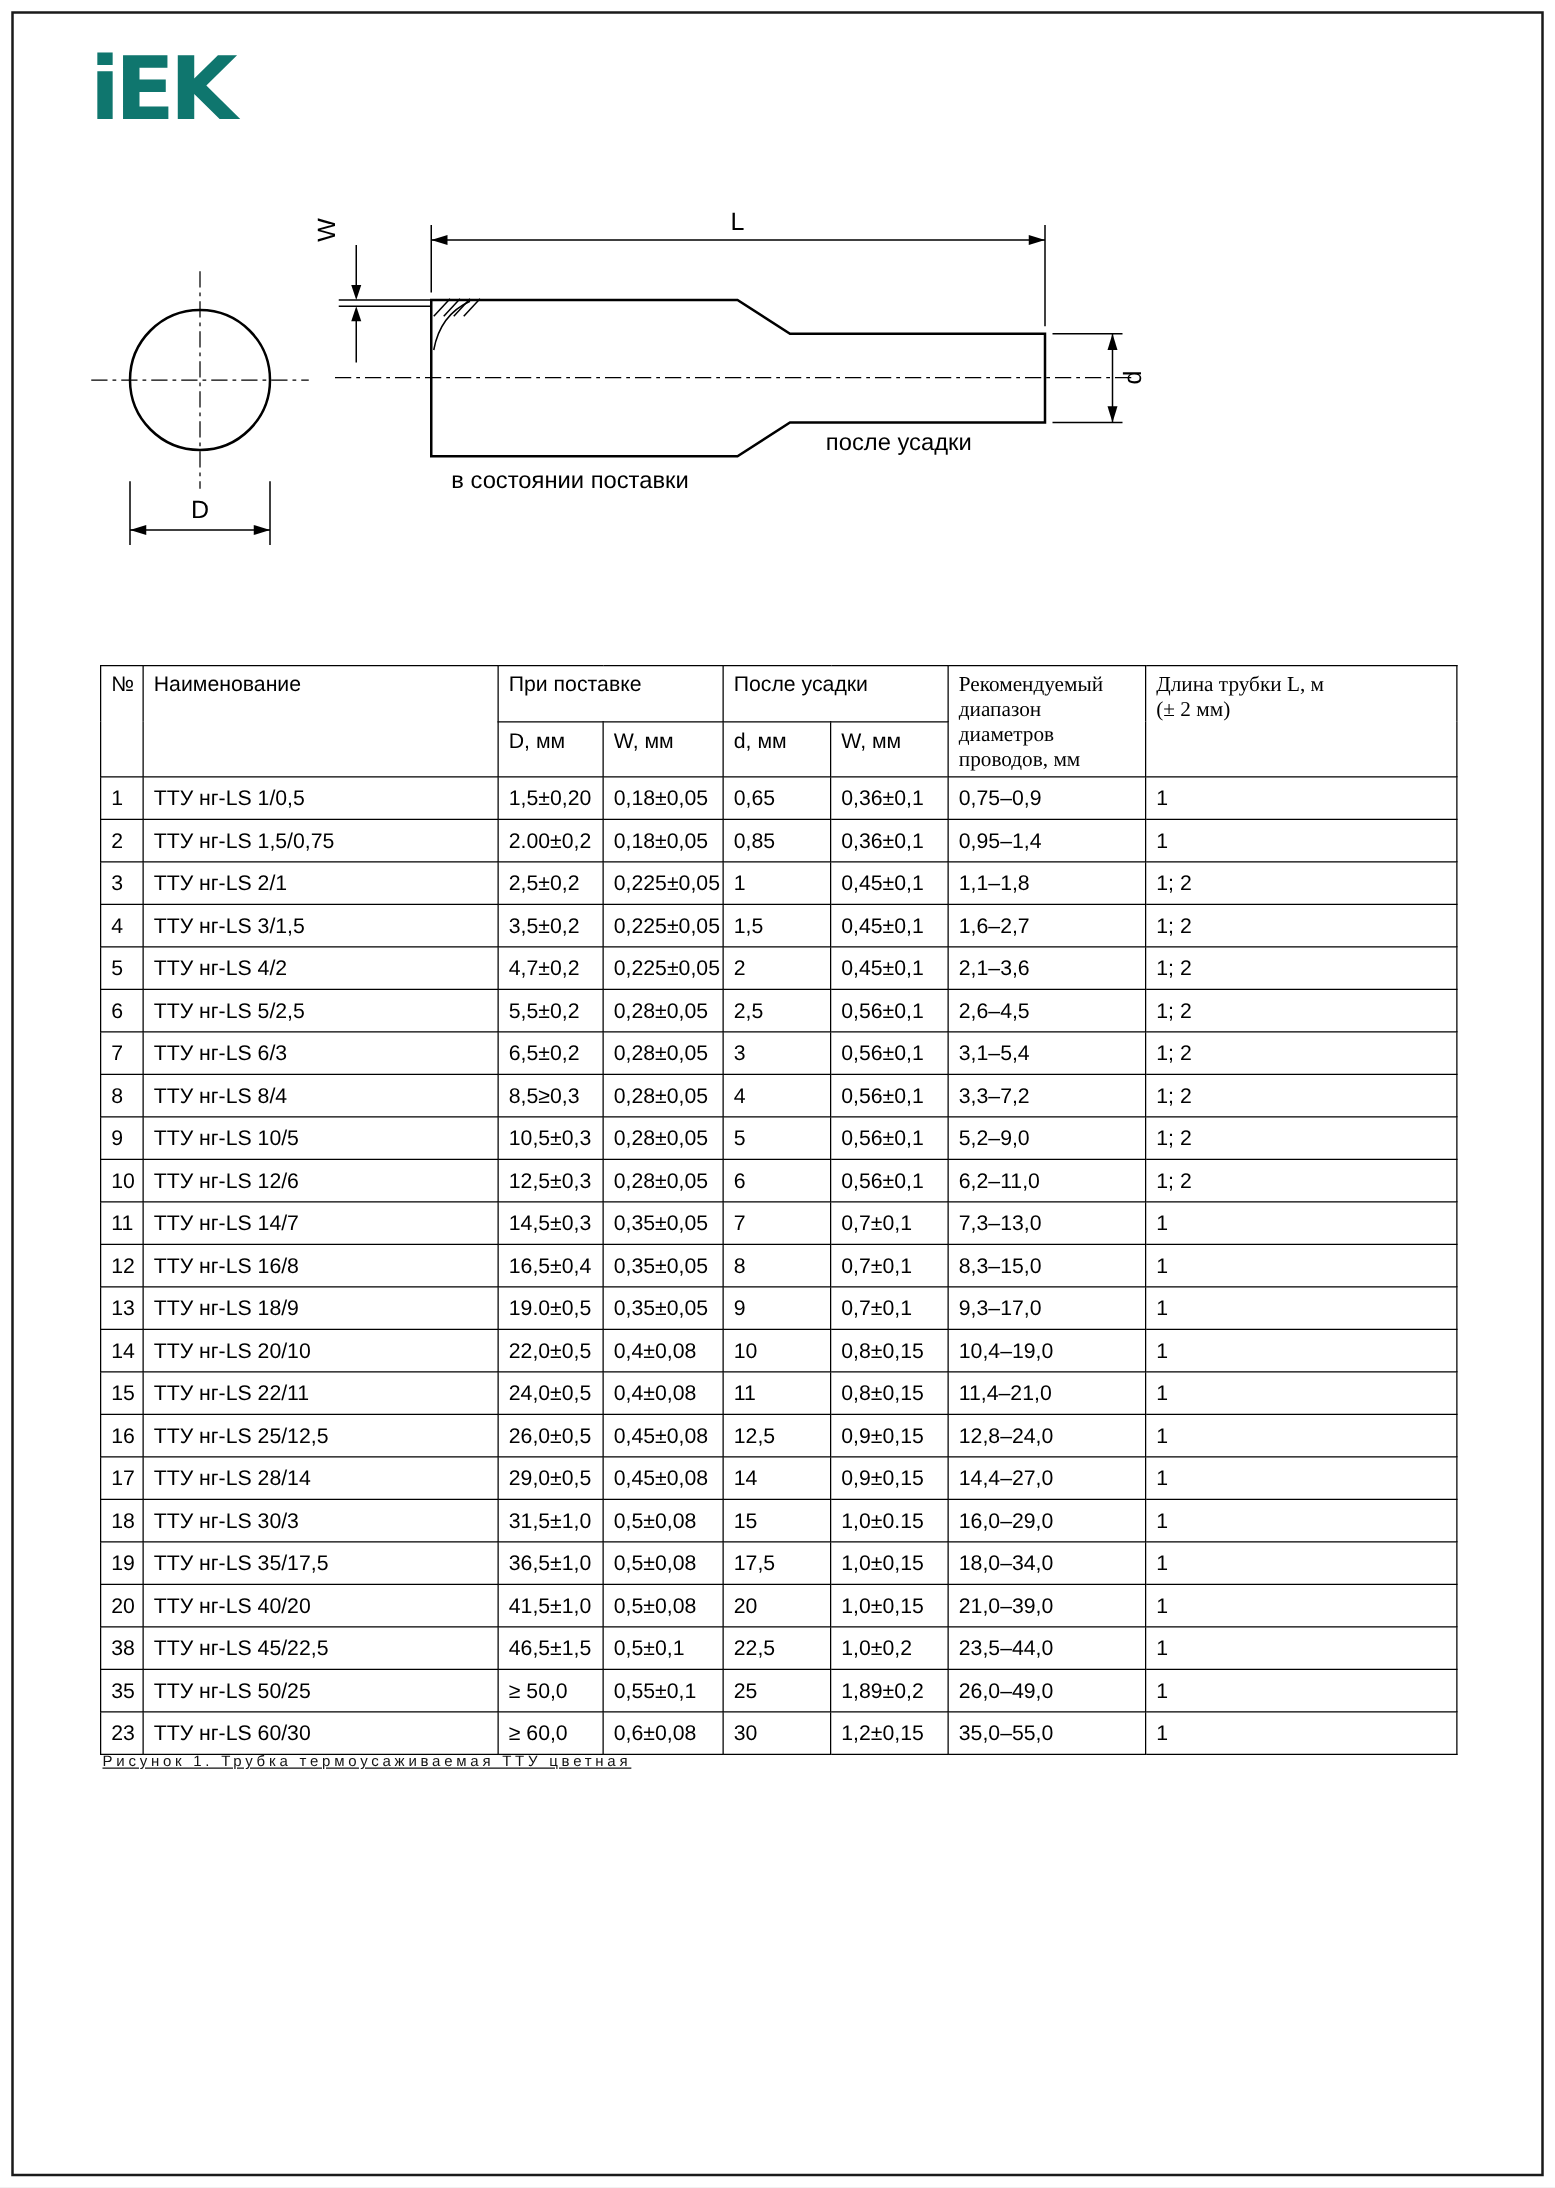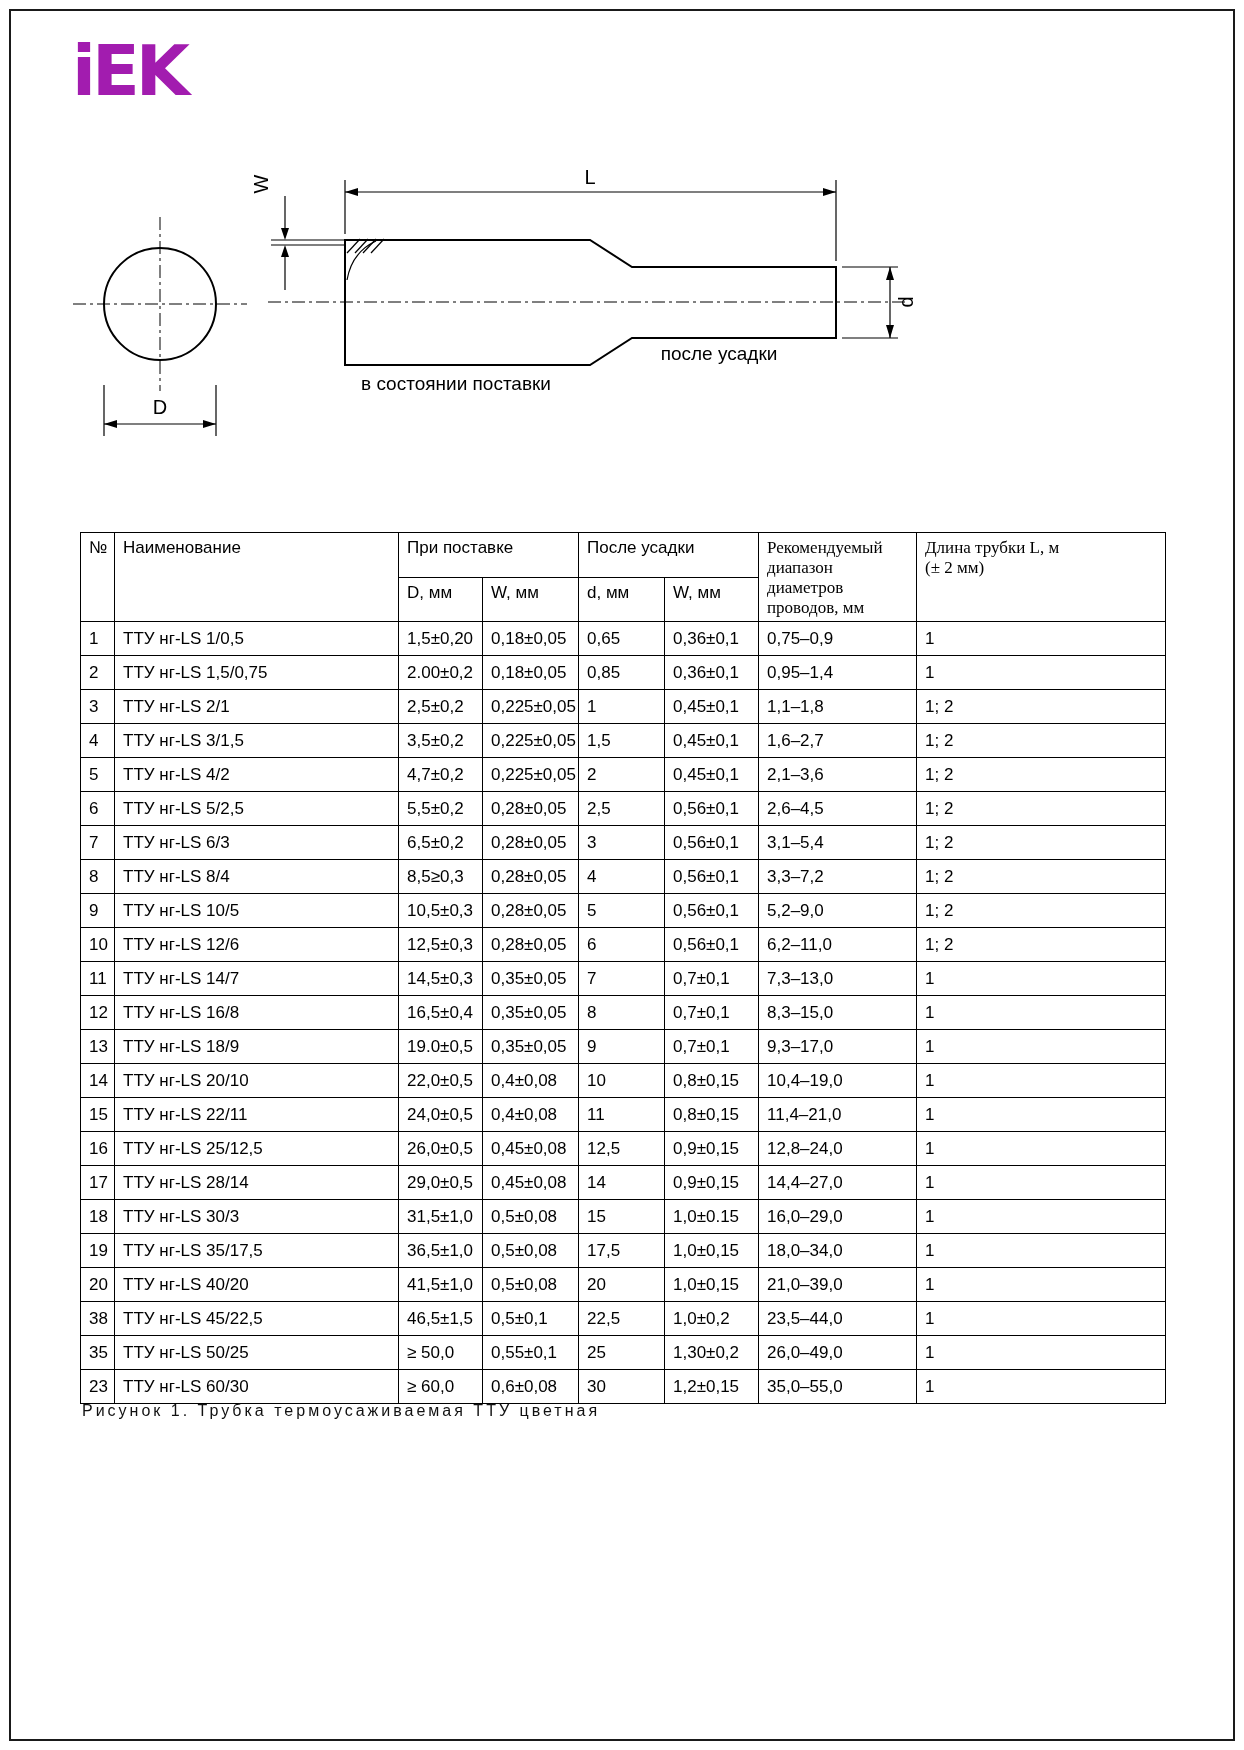--- a/index.html
+++ b/index.html
@@ -21,21 +21,21 @@
   }
   .logo {
     position: absolute;
     left: 72px;
     top: 36px;
     font-family: "DejaVu Sans", sans-serif;
     font-weight: bold;
     font-size: 70px;
     line-height: 1;
     letter-spacing: -4px;
-    color: #a21caf;
+    color: #0f766e;
   }
   svg.drawing { position: absolute; left: 0; top: 140px; }
   .ln   { stroke: #000; stroke-width: 2; fill: none; }
   .thin { stroke: #000; stroke-width: 1.2; fill: none; }
   .cl   { stroke: #000; stroke-width: 1; fill: none; stroke-dasharray: 13 4 3 4; }
   .arr  { fill: #000; stroke: none; }
   .dim  { font-family: "Liberation Sans", sans-serif; font-size: 20px; fill: #000; }
   .lbl  { font-family: "Liberation Sans", sans-serif; font-size: 19px; fill: #000; }
 
   .spec-table {
@@ -59,23 +59,24 @@
   .spec-table thead tr.h1 { height: 36px; }
   .spec-table thead tr.h2 { height: 36px; }
   .spec-table tbody tr { height: 34px; }
   .spec-table tbody td { vertical-align: middle; }
   .pre { white-space: pre-line; font-family: Liberation Serif, serif; }
 
   .caption {
     position: absolute;
     left: 82px;
     top: 1402px;
-    font-size: 16px;
+    font-size: 12px;
     letter-spacing: 3px;
     color: #111;
+    text-decoration: underline;
   }
 </style>
 </head>
 <body>
 
 <div class="page">
   <div class="frame"></div>
 
   <div class="logo">iEK</div>
 
@@ -382,21 +383,21 @@
           <td>1,0±0,2</td>
           <td>23,5–44,0</td>
           <td>1</td>
         </tr>
         <tr>
           <td>35</td>
           <td>ТТУ нг-LS 50/25</td>
           <td>≥ 50,0</td>
           <td>0,55±0,1</td>
           <td>25</td>
-          <td>1,30±0,2</td>
+          <td>1,89±0,2</td>
           <td>26,0–49,0</td>
           <td>1</td>
         </tr>
         <tr>
           <td>23</td>
           <td>ТТУ нг-LS 60/30</td>
           <td>≥ 60,0</td>
           <td>0,6±0,08</td>
           <td>30</td>
           <td>1,2±0,15</td>

